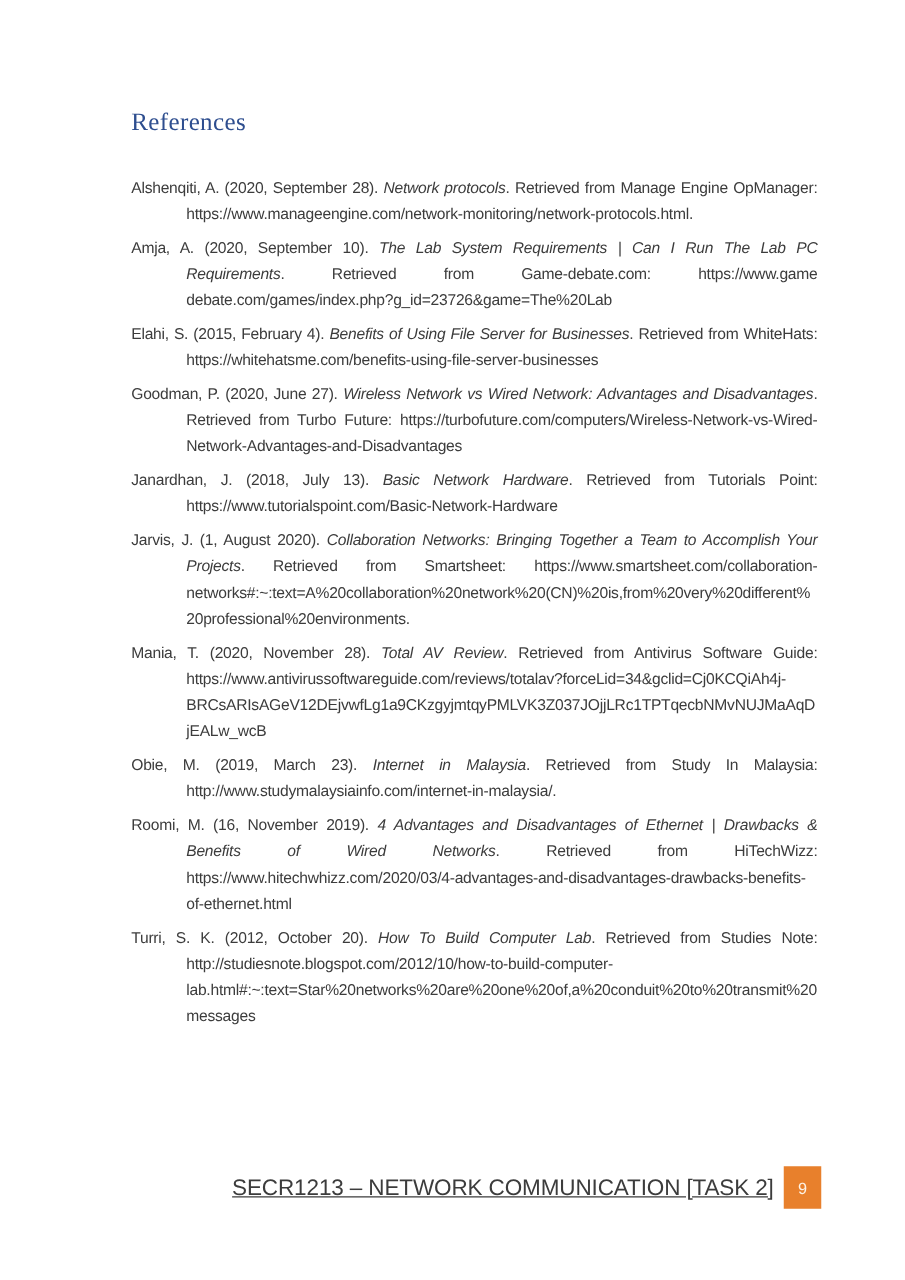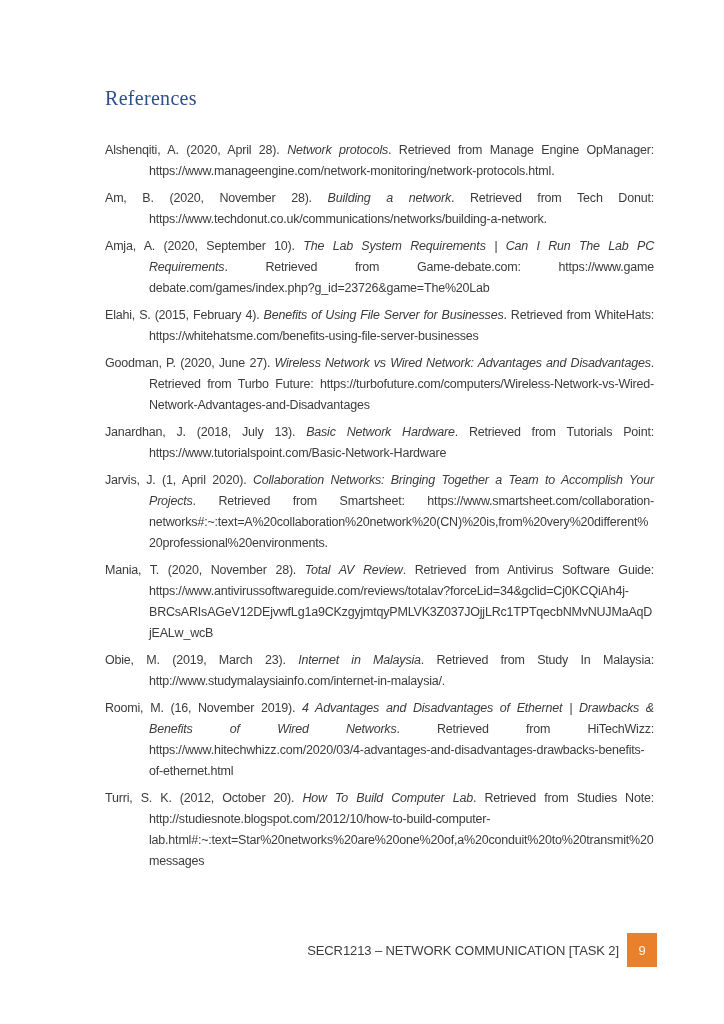--- a/index.html
+++ b/index.html
@@ -47,51 +47,51 @@
   }
   .ref em{font-style:italic;margin-top:40px;}
   .footer{
     position:absolute;
     top:933px;
     right:84px;
     display:flex;
     align-items:center;
   }
   .footer-text{
-    font-size:13px;
+    font-size:18px;
     letter-spacing:-0.1px;
     color:var(--body-text);
     margin-right:8px;
     white-space:nowrap;
+    text-decoration:underline;
   }
   .page-number-box{
     width:30px;
     height:34px;
     background:var(--page-number-bg);
     color:var(--page-number-text);
     display:flex;
     align-items:center;
     justify-content:center;
     font-size:13px;
   }
 </style>
 </head>
 <body>
 
 <div class="page">
   <div class="content">
     <h1 class="title">References</h1>
     <div class="refs">
-        <p class="ref"><span>Alshenqiti, A. (2020, April 28). </span><em>Network protocols</em><span>. Retrieved from Manage Engine OpManager: https://www.manageengine.com/network-monitoring/network-protocols.html.</span></p>
-        <p class="ref"><span>Am, B. (2020, November 28). </span><em>Building a network</em><span>. Retrieved from Tech Donut: https://www.techdonut.co.uk/communications/networks/building-a-network.</span></p>
+        <p class="ref"><span>Alshenqiti, A. (2020, September 28). </span><em>Network protocols</em><span>. Retrieved from Manage Engine OpManager: https://www.manageengine.com/network-monitoring/network-protocols.html.</span></p>
         <p class="ref"><span>Amja, A. (2020, September 10). </span><em>The Lab System Requirements | Can I Run The Lab PC Requirements</em><span>. Retrieved from Game-debate.com: https://www.game debate.com/games/index.php?g_id=23726&amp;game=The%20Lab</span></p>
         <p class="ref"><span>Elahi, S. (2015, February 4). </span><em>Benefits of Using File Server for Businesses</em><span>. Retrieved from WhiteHats: https://whitehatsme.com/benefits-using-file-server-businesses</span></p>
         <p class="ref"><span>Goodman, P. (2020, June 27). </span><em>Wireless Network vs Wired Network: Advantages and Disadvantages</em><span>. Retrieved from Turbo Future: https://turbofuture.com/computers/Wireless-Network-vs-Wired-Network-Advantages-and-Disadvantages</span></p>
         <p class="ref"><span>Janardhan, J. (2018, July 13). </span><em>Basic Network Hardware</em><span>. Retrieved from Tutorials Point: https://www.tutorialspoint.com/Basic-Network-Hardware</span></p>
-        <p class="ref"><span>Jarvis, J. (1, April 2020). </span><em>Collaboration Networks: Bringing Together a Team to Accomplish Your Projects</em><span>. Retrieved from Smartsheet: https://www.smartsheet.com/collaboration-networks#:~:text=A%20collaboration%20network%20(CN)%20is,from%20very%20different%20professional%20environments.</span></p>
+        <p class="ref"><span>Jarvis, J. (1, August 2020). </span><em>Collaboration Networks: Bringing Together a Team to Accomplish Your Projects</em><span>. Retrieved from Smartsheet: https://www.smartsheet.com/collaboration-networks#:~:text=A%20collaboration%20network%20(CN)%20is,from%20very%20different%20professional%20environments.</span></p>
         <p class="ref"><span>Mania, T. (2020, November 28). </span><em>Total AV Review</em><span>. Retrieved from Antivirus Software Guide: https://www.antivirussoftwareguide.com/reviews/totalav?forceLid=34&amp;gclid=Cj0KCQiAh4j-BRCsARIsAGeV12DEjvwfLg1a9CKzgyjmtqyPMLVK3Z037JOjjLRc1TPTqecbNMvNUJMaAqDjEALw_wcB</span></p>
         <p class="ref"><span>Obie, M. (2019, March 23). </span><em>Internet in Malaysia</em><span>. Retrieved from Study In Malaysia: http://www.studymalaysiainfo.com/internet-in-malaysia/.</span></p>
         <p class="ref"><span>Roomi, M. (16, November 2019). </span><em>4 Advantages and Disadvantages of Ethernet | Drawbacks &amp; Benefits of Wired Networks</em><span>. Retrieved from HiTechWizz: https://www.hitechwhizz.com/2020/03/4-advantages-and-disadvantages-drawbacks-benefits-of-ethernet.html</span></p>
         <p class="ref"><span>Turri, S. K. (2012, October 20). </span><em>How To Build Computer Lab</em><span>. Retrieved from Studies Note: http://studiesnote.blogspot.com/2012/10/how-to-build-computer-lab.html#:~:text=Star%20networks%20are%20one%20of,a%20conduit%20to%20transmit%20messages</span></p>
       </div>
   </div>
   <div class="footer">
     <span class="footer-text">SECR1213 – NETWORK COMMUNICATION [TASK 2]</span>
     <span class="page-number-box">
         <span>9</span>

